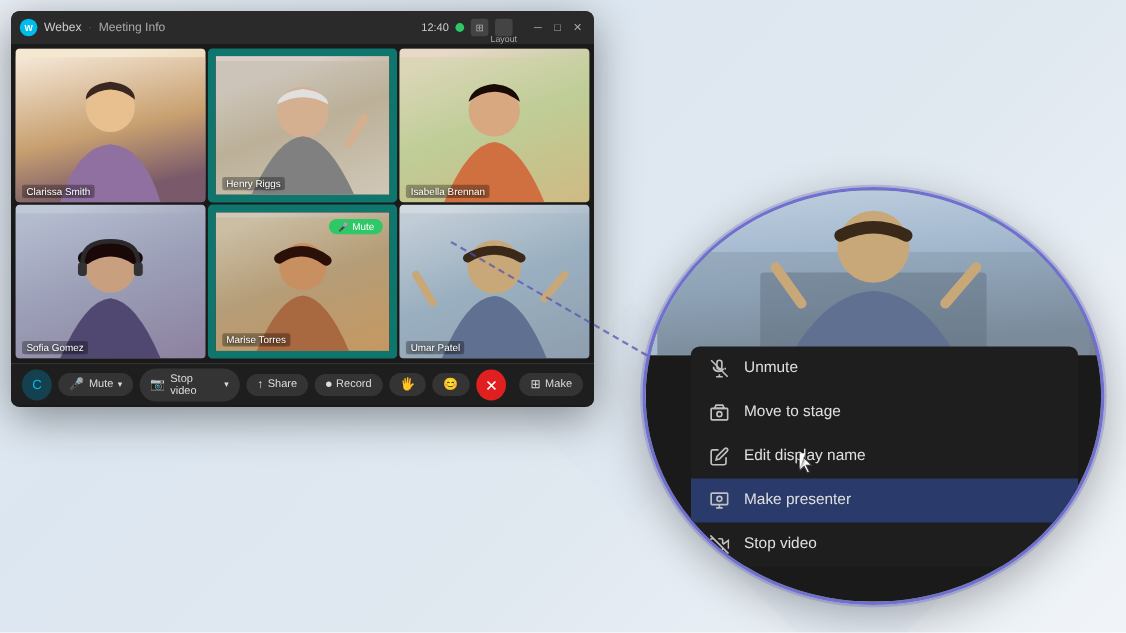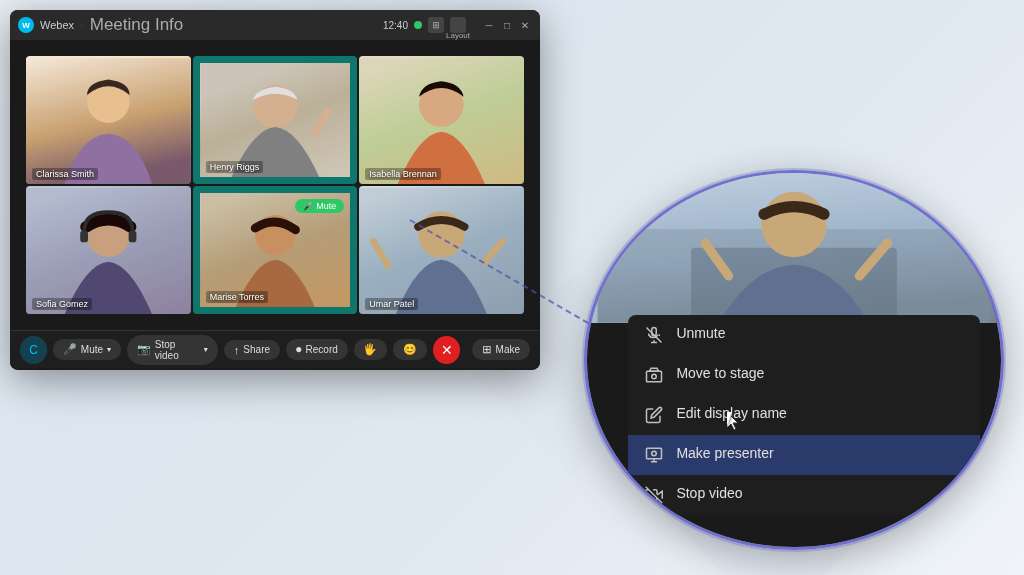--- a/index.html
+++ b/index.html
@@ -71,21 +71,21 @@
     .title-text {
       color: #ccc;
       font-size: 11px;
     }
     .title-separator {
       color: #555;
       font-size: 11px;
     }
     .meeting-info {
       color: #aaa;
-      font-size: 17px;
+      font-size: 11px;
     }
     .title-bar-center {
       display: flex;
       align-items: center;
       gap: 6px;
       text-align: center;
     }
     .time-badge {
       color: #ccc;
       font-size: 10px;
@@ -123,21 +123,21 @@
       color: #aaa;
       cursor: pointer;
     }
 
     
     .video-grid {
       display: grid;
       grid-template-columns: 1fr 1fr 1fr;
       grid-template-rows: 1fr 1fr;
       gap: 2px;
-      padding: 16px;
+      padding: 4px;
       height: 290px;
       background: #1a1a1a;
     }
 
     .video-cell {
       position: relative;
       background: #2a2a2a;
       border-radius: 4px;
       overflow: hidden;
     }

